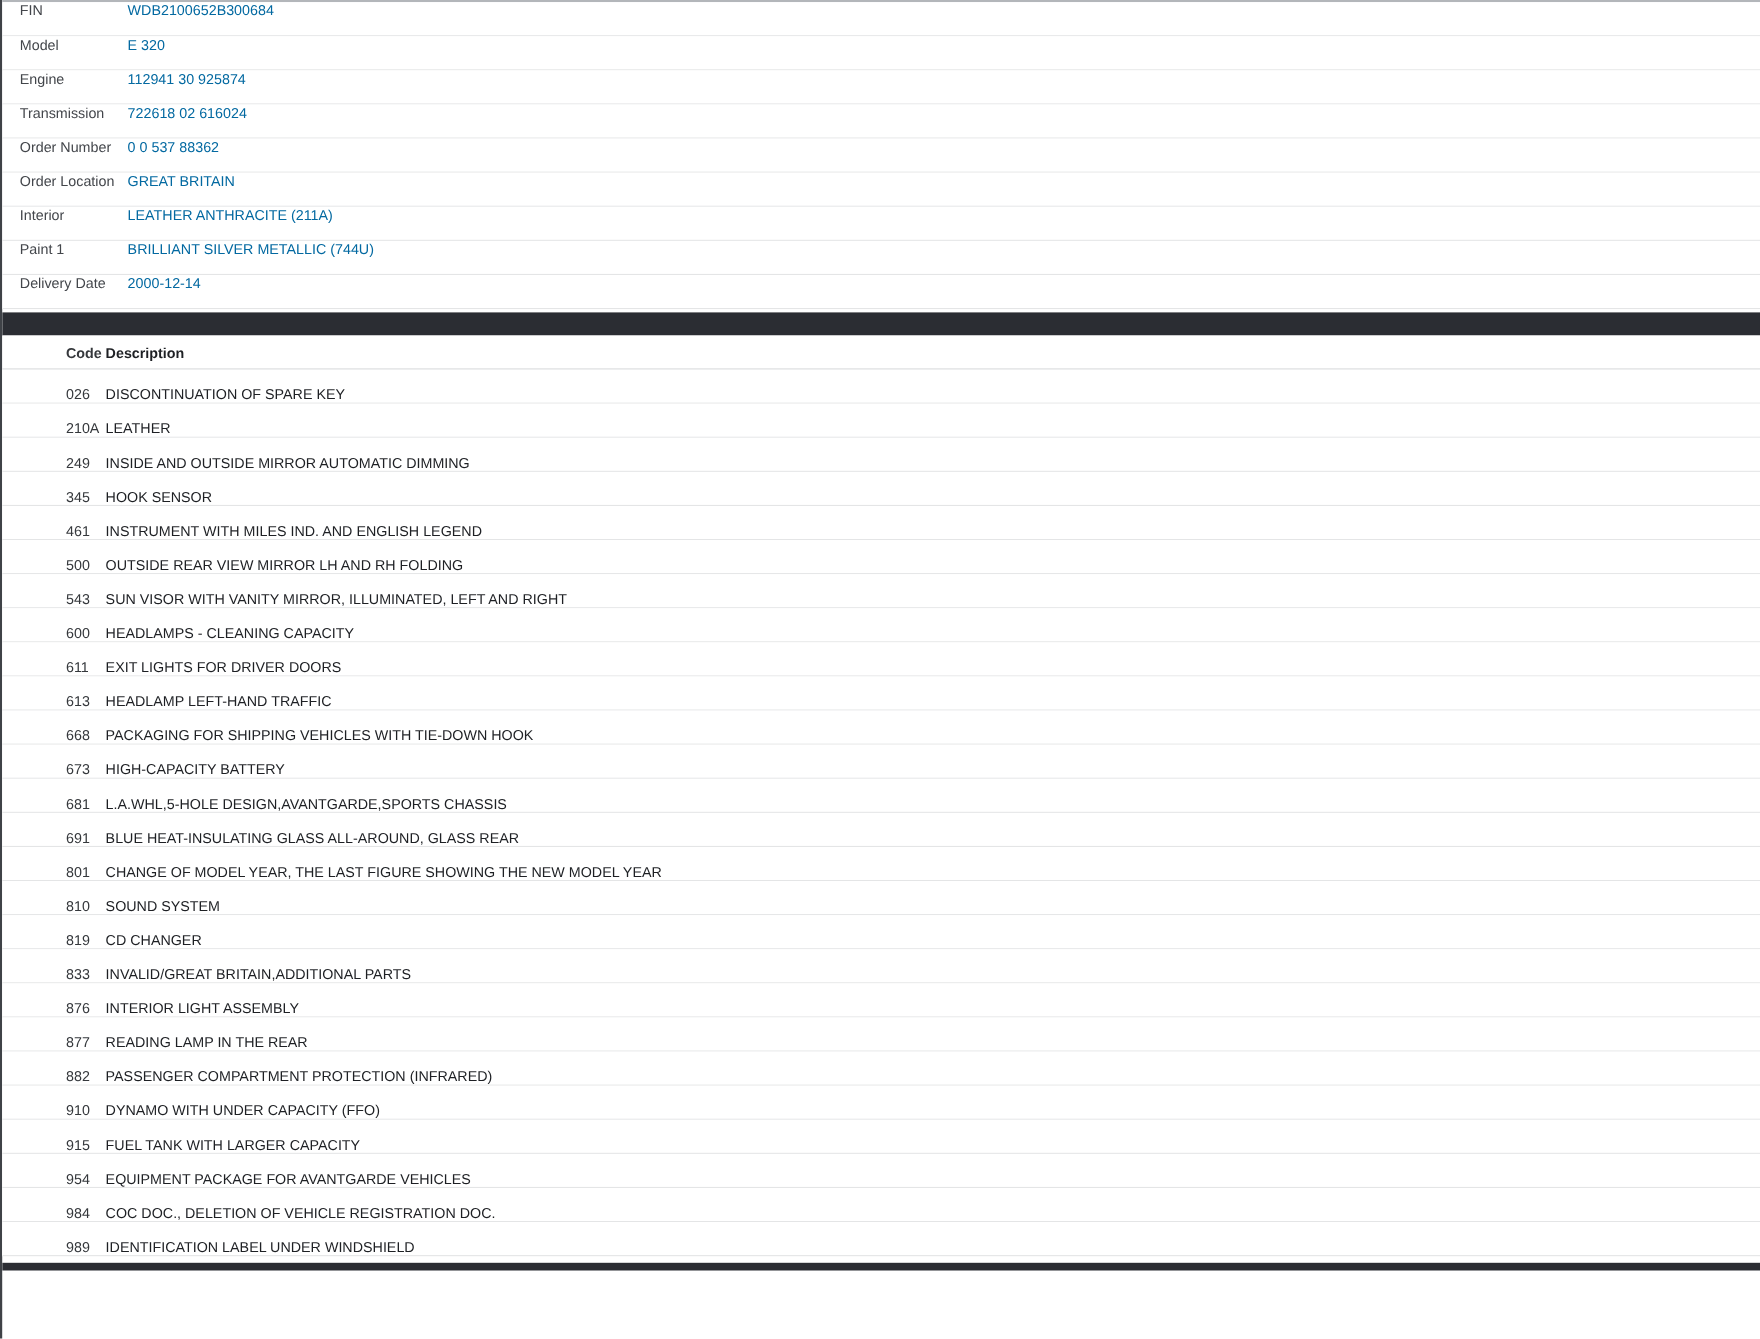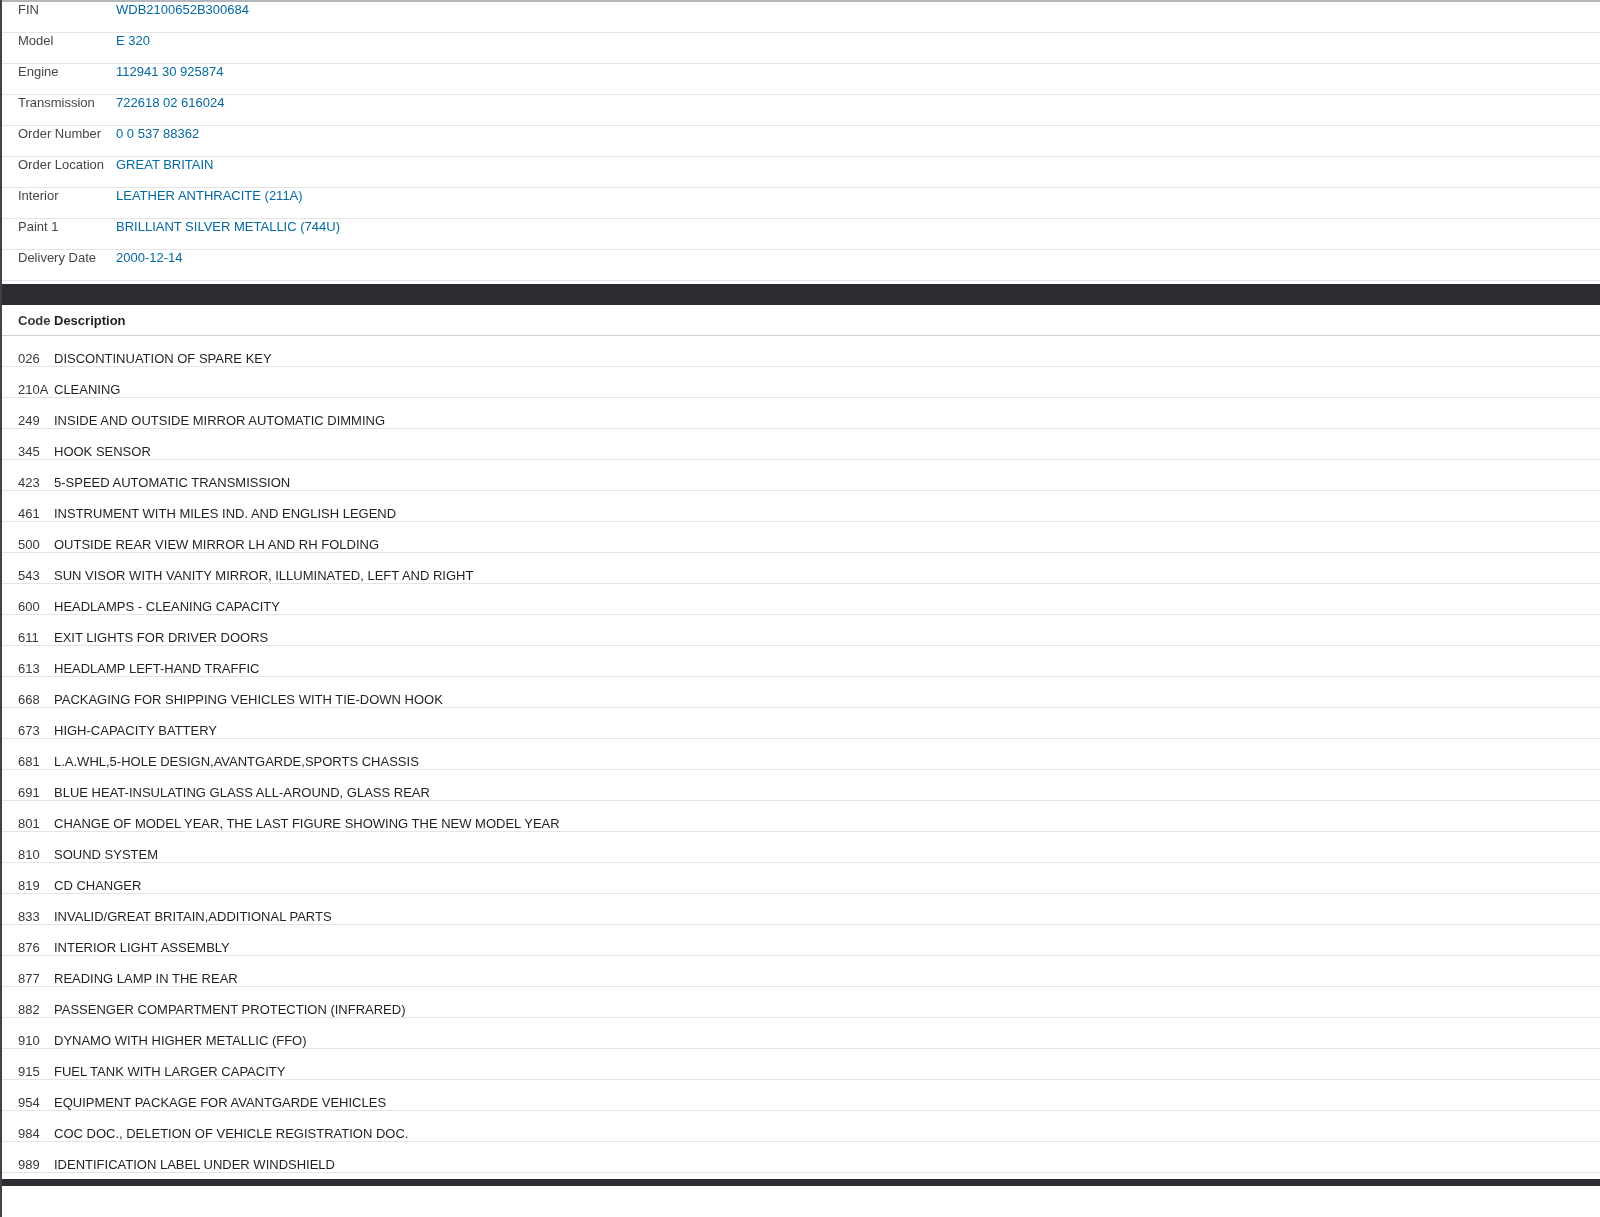--- a/index.html
+++ b/index.html
@@ -74,20 +74,21 @@
     border-bottom: 1px solid #e4e5e6;
     font-size: 13px;
     background: #ffffff;
   }
   .code-cell {
     width: 52px;
     padding-left: 16px;
     flex: 0 0 auto;
     color: #35383c;
     white-space: nowrap;
+    margin-left: 42px;
   }
   .desc-cell {
     color: #1e2024;
     white-space: nowrap;
   }
 </style>
 </head>
 <body>
 
 <div class="page">
@@ -137,35 +138,31 @@
     <div class="code-header-row">
       <div class="code-cell">Code</div>
       <div class="desc-cell">Description</div>
     </div>
     <div class="code-row">
       <div class="code-cell">026</div>
       <div class="desc-cell">DISCONTINUATION OF SPARE KEY</div>
     </div>
       <div class="code-row">
       <div class="code-cell">210A</div>
-      <div class="desc-cell">CLEANING</div>
+      <div class="desc-cell">LEATHER</div>
     </div>
       <div class="code-row">
       <div class="code-cell">249</div>
       <div class="desc-cell">INSIDE AND OUTSIDE MIRROR AUTOMATIC DIMMING</div>
     </div>
       <div class="code-row">
       <div class="code-cell">345</div>
       <div class="desc-cell">HOOK SENSOR</div>
     </div>
       <div class="code-row">
-      <div class="code-cell">423</div>
-      <div class="desc-cell">5-SPEED AUTOMATIC TRANSMISSION</div>
-    </div>
-      <div class="code-row">
       <div class="code-cell">461</div>
       <div class="desc-cell">INSTRUMENT WITH MILES IND. AND ENGLISH LEGEND</div>
     </div>
       <div class="code-row">
       <div class="code-cell">500</div>
       <div class="desc-cell">OUTSIDE REAR VIEW MIRROR LH AND RH FOLDING</div>
     </div>
       <div class="code-row">
       <div class="code-cell">543</div>
       <div class="desc-cell">SUN VISOR WITH VANITY MIRROR, ILLUMINATED, LEFT AND RIGHT</div>
@@ -221,21 +218,21 @@
       <div class="code-row">
       <div class="code-cell">877</div>
       <div class="desc-cell">READING LAMP IN THE REAR</div>
     </div>
       <div class="code-row">
       <div class="code-cell">882</div>
       <div class="desc-cell">PASSENGER COMPARTMENT PROTECTION (INFRARED)</div>
     </div>
       <div class="code-row">
       <div class="code-cell">910</div>
-      <div class="desc-cell">DYNAMO WITH HIGHER METALLIC (FFO)</div>
+      <div class="desc-cell">DYNAMO WITH UNDER CAPACITY (FFO)</div>
     </div>
       <div class="code-row">
       <div class="code-cell">915</div>
       <div class="desc-cell">FUEL TANK WITH LARGER CAPACITY</div>
     </div>
       <div class="code-row">
       <div class="code-cell">954</div>
       <div class="desc-cell">EQUIPMENT PACKAGE FOR AVANTGARDE VEHICLES</div>
     </div>
       <div class="code-row">

